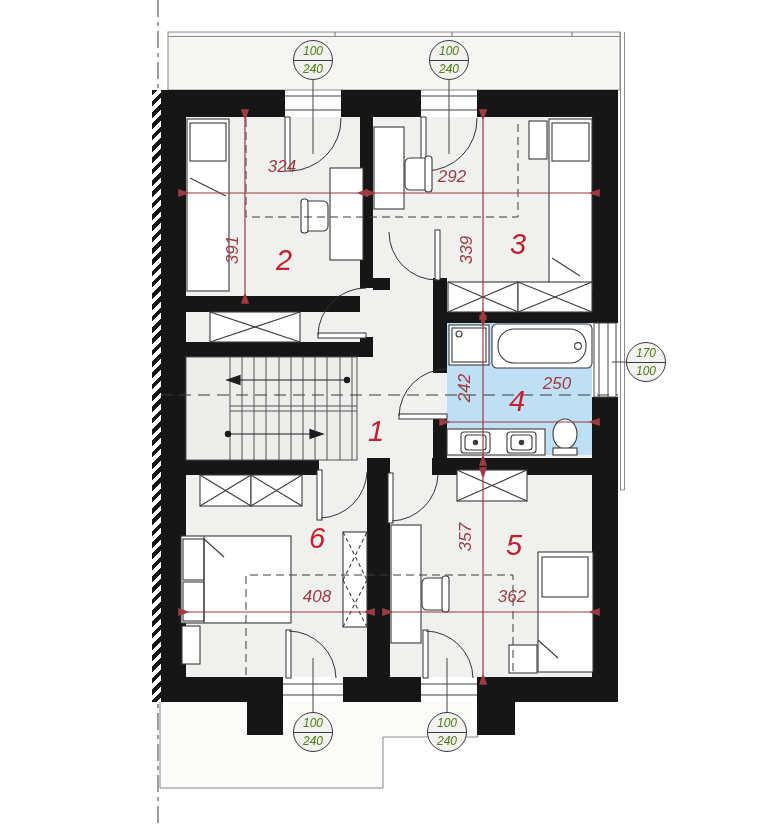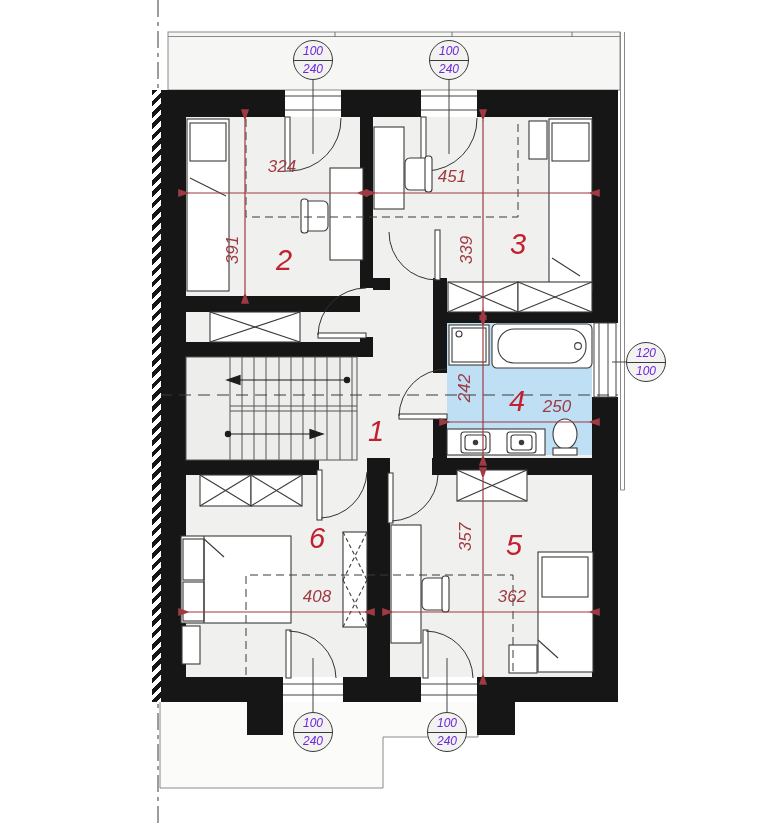--- a/index.html
+++ b/index.html
@@ -8,21 +8,21 @@
   #plan-svg{position:absolute;left:0;top:0;}
   .txt{position:absolute;display:flex;align-items:center;justify-content:center;
        font-style:italic;white-space:nowrap;pointer-events:none;}
   .dim{width:60px;height:20px;font-size:17px;color:#9e3a42;}
   .dim.vert{transform:rotate(-90deg);}
   .roomno{width:44px;height:34px;font-size:29px;color:#c2202f;}
   .callout{position:absolute;width:40px;height:40px;border:1.4px solid #3a3a3a;border-radius:50%;
            background:#f2f2f0;box-sizing:border-box;}
   .co-line{position:absolute;left:0;right:0;top:50%;border-top:1px solid #3a3a3a;}
   .co-top,.co-bot{position:absolute;left:0;right:0;text-align:center;font-style:italic;
-                  font-size:12px;color:#6d28d9;line-height:1;}
+                  font-size:12px;color:#4d7c0f;line-height:1;}
   .co-top{top:4px;} .co-bot{bottom:4px;}
   
   .serration{position:absolute;left:152px;top:90px;width:9px;height:612px;
      background:repeating-linear-gradient(135deg,#161616 0 4px,#ffffff 4px 8px);}
 </style>
 </head>
 <body>
 
 <div id="stage">
 
@@ -299,41 +299,41 @@
 <div class="serration"></div>
 
 <div class="txt roomno" style="left:354px;top:414px;">1</div>
 <div class="txt roomno" style="left:262px;top:243px;">2</div>
 <div class="txt roomno" style="left:496px;top:227px;">3</div>
 <div class="txt roomno" style="left:495px;top:384px;">4</div>
 <div class="txt roomno" style="left:492px;top:528px;">5</div>
 <div class="txt roomno" style="left:295px;top:521px;">6</div>
 
 <div class="txt dim" style="left:252px;top:157px;">324</div>
-<div class="txt dim" style="left:422px;top:167px;">451</div>
+<div class="txt dim" style="left:422px;top:167px;">292</div>
 <div class="txt dim vert" style="left:203px;top:240px;">391</div>
 <div class="txt dim vert" style="left:437px;top:240px;">339</div>
 <div class="txt dim vert" style="left:435px;top:378px;">242</div>
-<div class="txt dim" style="left:527px;top:397px;font-style:italic;">250</div>
+<div class="txt dim" style="left:527px;top:374px;font-style:italic;">250</div>
 <div class="txt dim" style="left:287px;top:587px;">408</div>
 <div class="txt dim" style="left:482px;top:587px;">362</div>
 <div class="txt dim vert" style="left:436px;top:527px;">357</div>
 
 <div class="callout" style="left:293px;top:40px;">
   <span class="co-top">100</span>
   <div class="co-line"></div>
   <span class="co-bot">240</span>
 </div>
 <div class="callout" style="left:429px;top:40px;">
   <span class="co-top">100</span>
   <div class="co-line"></div>
   <span class="co-bot">240</span>
 </div>
 <div class="callout" style="left:626px;top:342px;">
-  <span class="co-top">120</span>
+  <span class="co-top">170</span>
   <div class="co-line"></div>
   <span class="co-bot">100</span>
 </div>
 <div class="callout" style="left:293px;top:712px;">
   <span class="co-top">100</span>
   <div class="co-line"></div>
   <span class="co-bot">240</span>
 </div>
 <div class="callout" style="left:427px;top:712px;">
   <span class="co-top">100</span>

